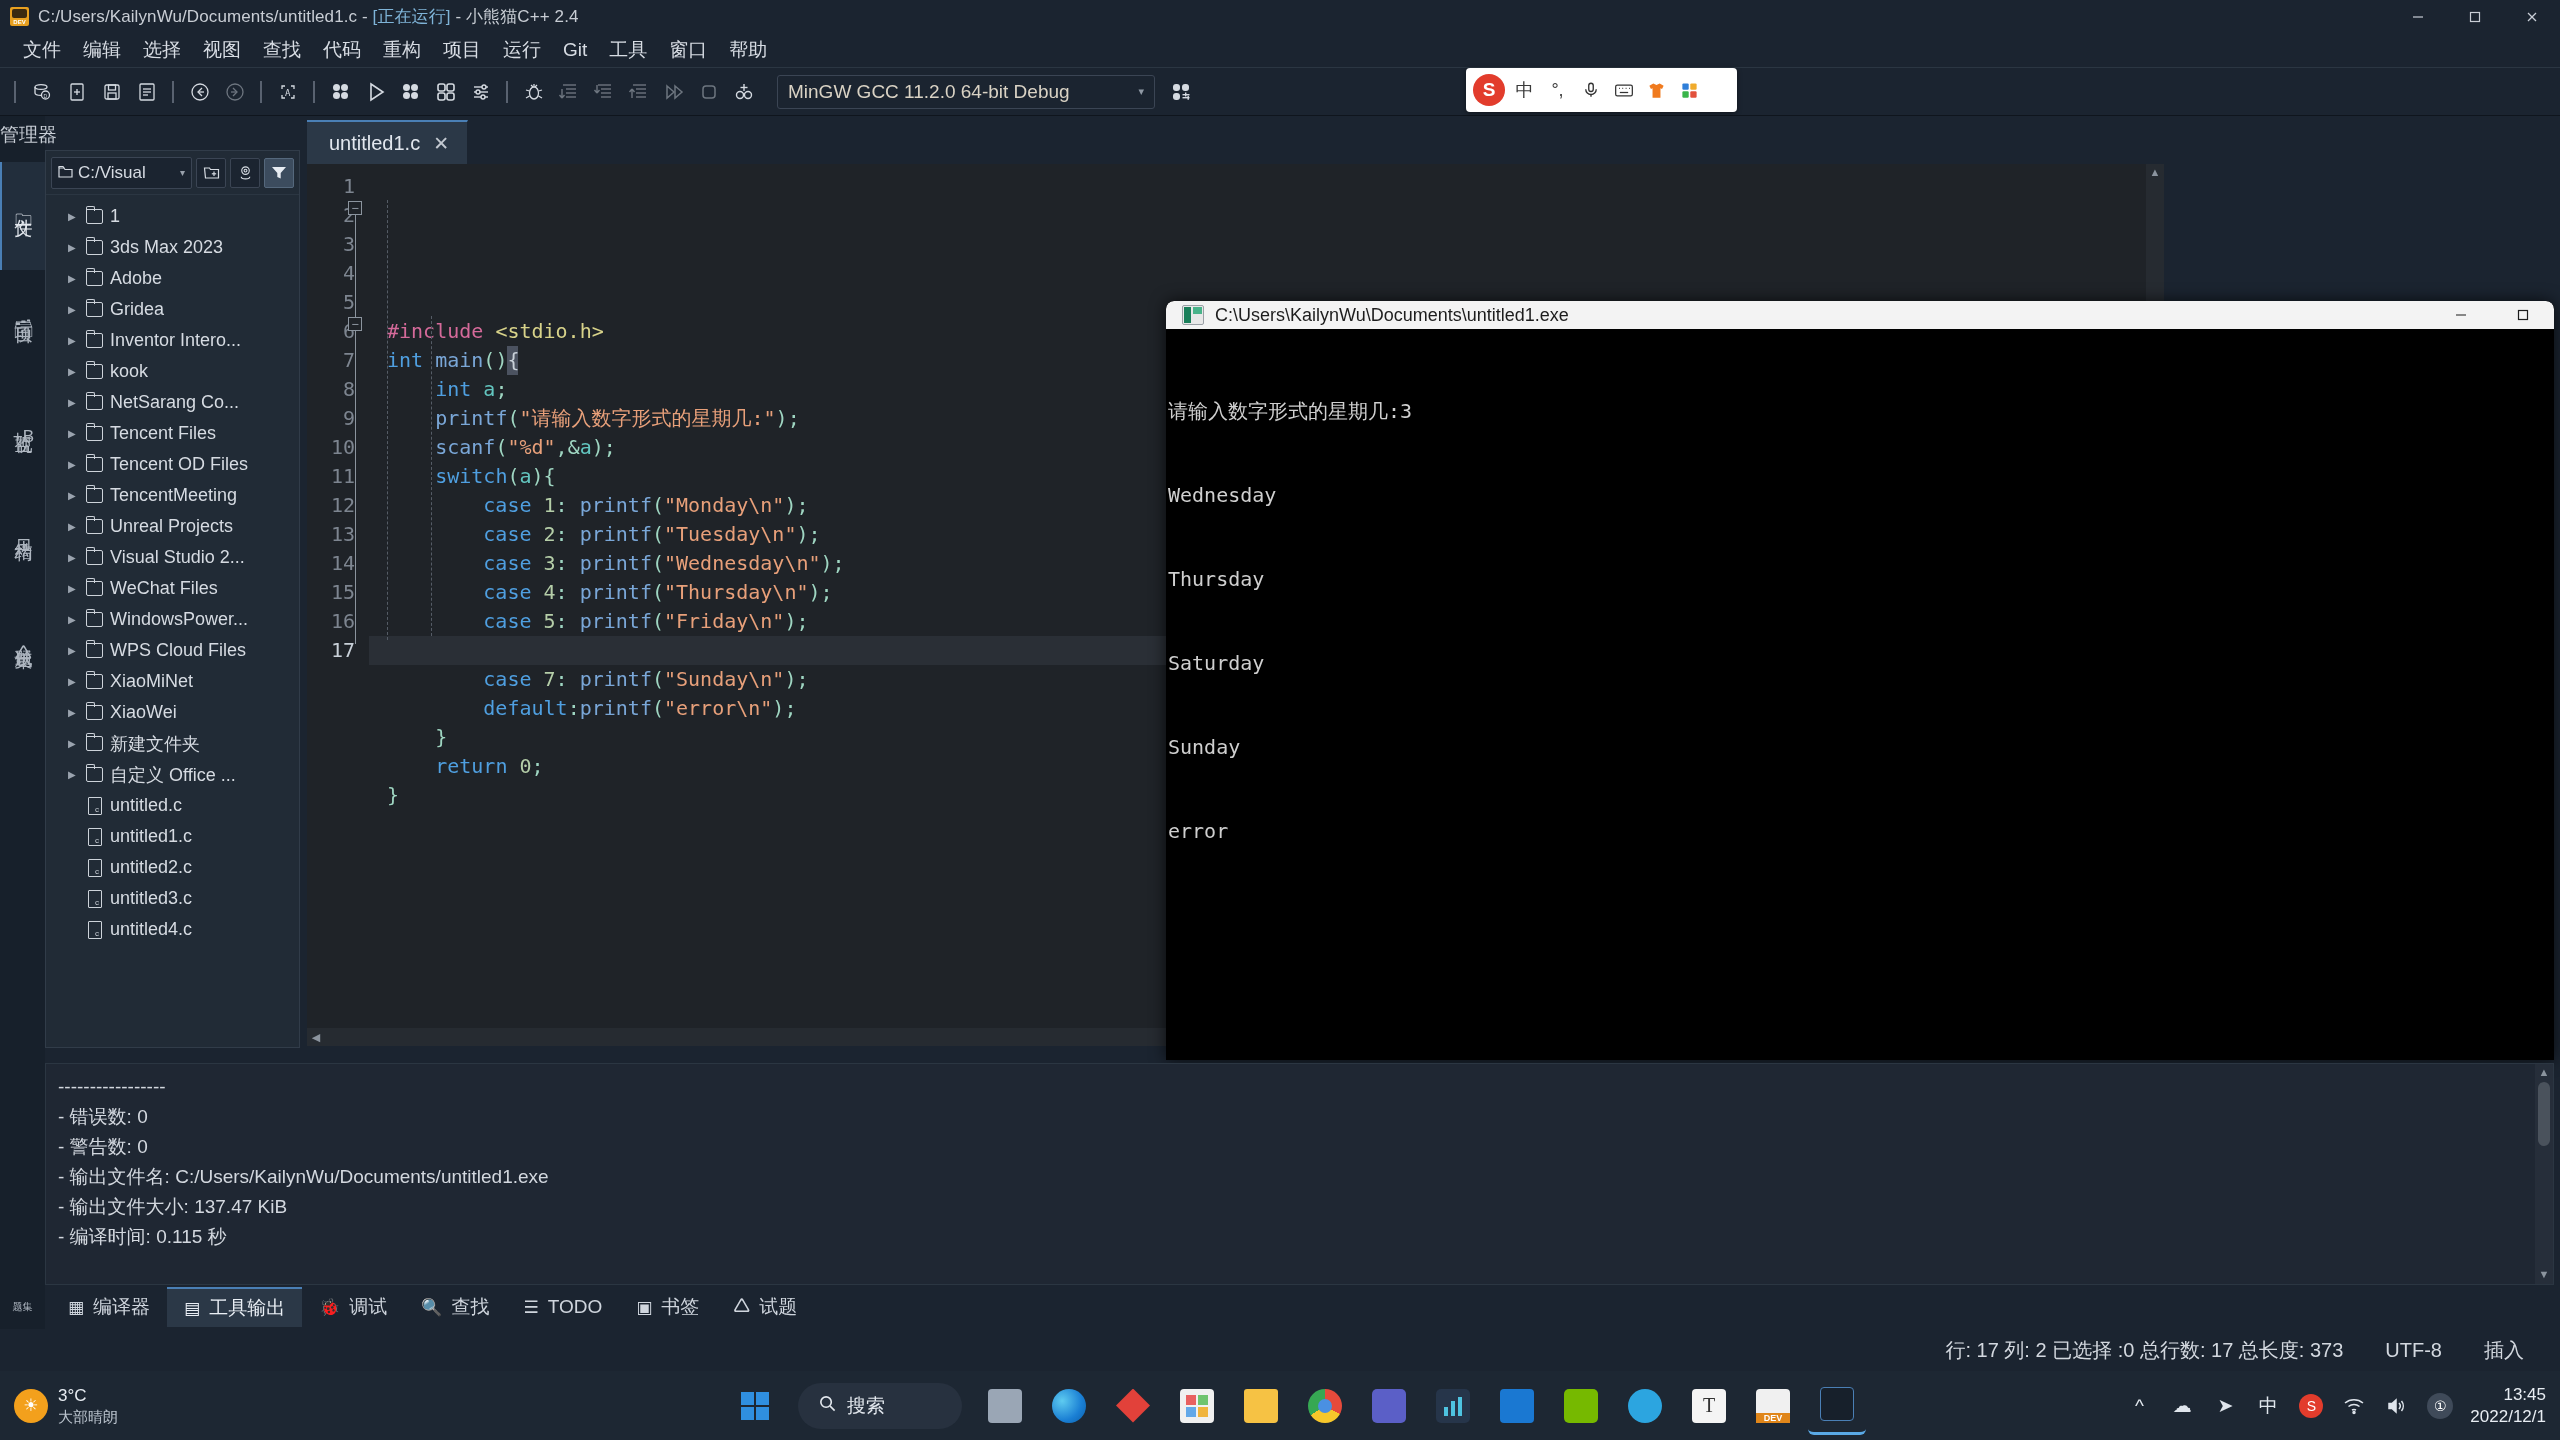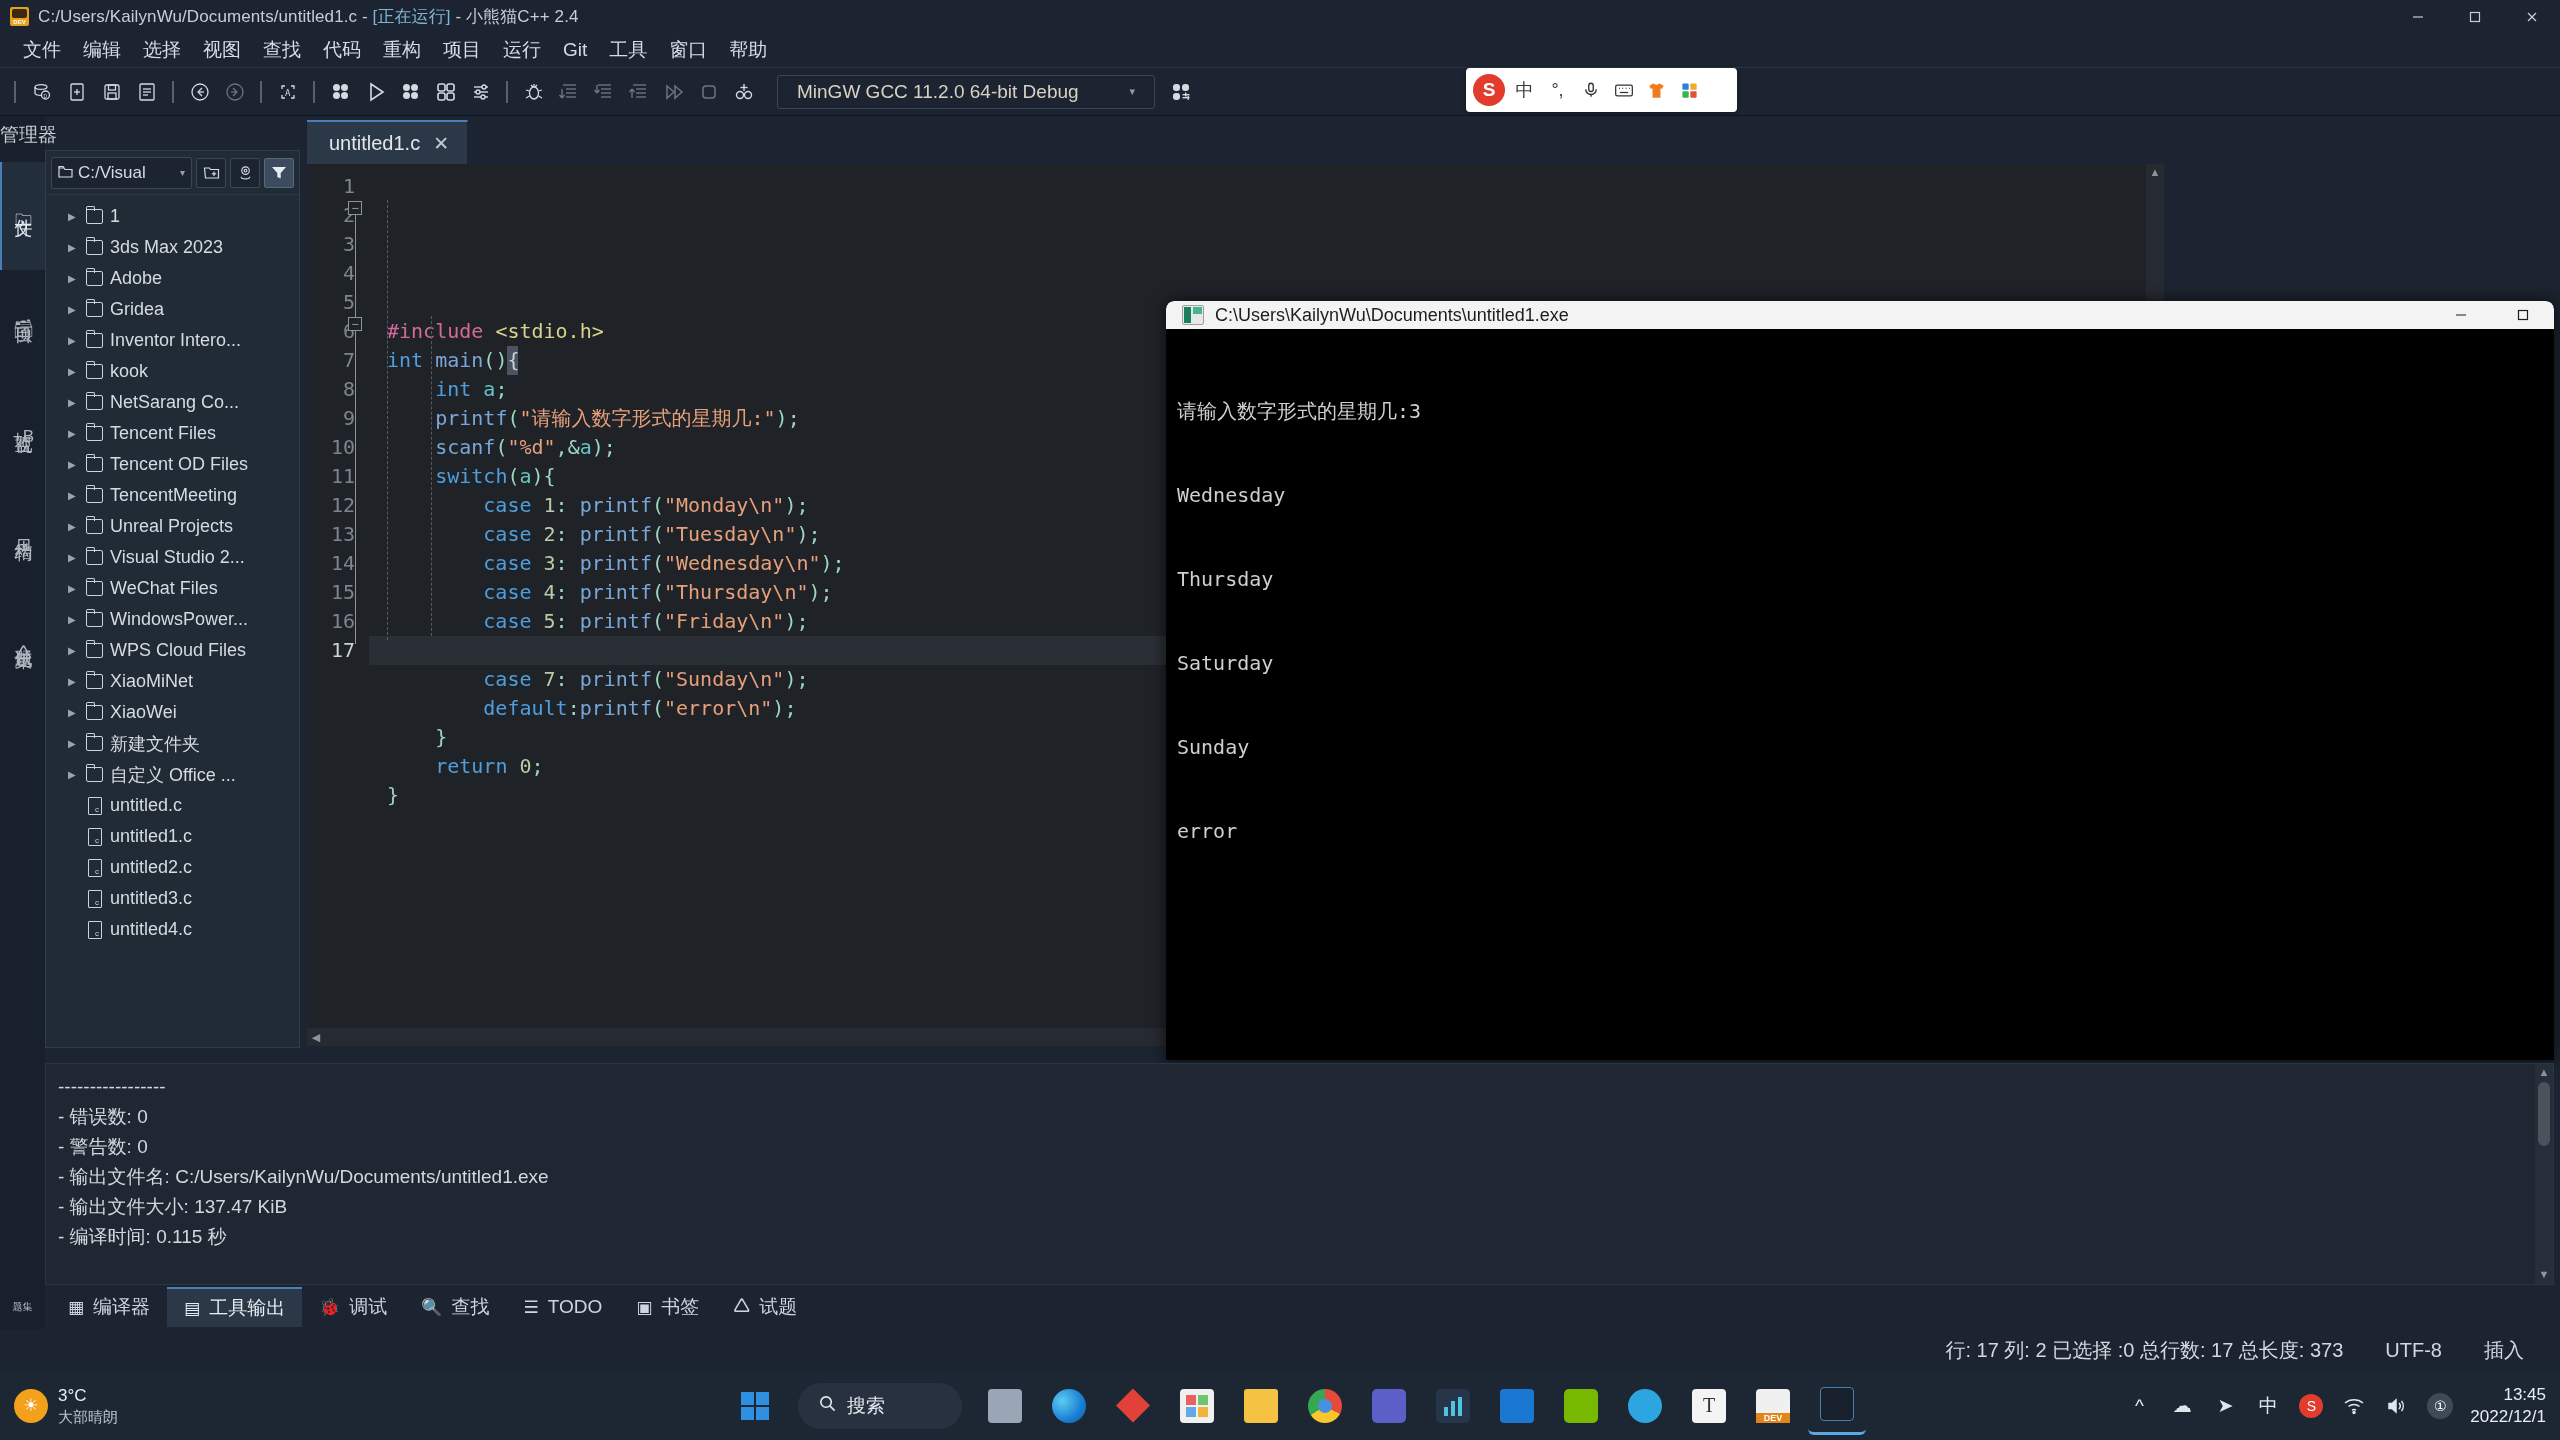--- a/index.html
+++ b/index.html
@@ -62,21 +62,21 @@
   }
   .tbtn.dim { color:#6d757f; }
   .tsep {
     width:2px; height:22px; margin:0 8px;
     background-image: radial-gradient(#596270 1px, transparent 1px);
     background-size:2px 4px;
   }
   .compiler-select {
     height:34px; min-width:378px; margin-left:16px; margin-right:8px;
     background:#1b2430; border:1px solid #3b4554; border-radius:3px;
-    display:flex; align-items:center; padding:0 19px; color:#d9d2c4; font-size:19px;
+    display:flex; align-items:center; padding:0 10px; color:#d9d2c4; font-size:19px;
     justify-content:space-between;
   }
   .compiler-select .caret { color:#9099a5; font-size:11px; margin-left:12px;}
 
   
   .imebar {
     position:absolute; left:1466px; top:68px; width:271px; height:44px;
     background:#fff; border-radius:4px; display:flex; align-items:center;
     box-shadow:0 1px 5px rgba(0,0,0,.45); padding:0 4px;
   }
@@ -224,21 +224,21 @@
   .con-ico {
     width:22px;height:20px;margin-left:16px;margin-right:11px;position:relative;
     background:#e8e8e8;border:1px solid #9aa0a6;border-radius:2px;
   }
   .con-ico:before{content:"";position:absolute;left:1px;top:1px;width:7px;height:16px;background:#1a7f5a;}
   .con-ico:after{content:"";position:absolute;left:10px;top:1px;width:9px;height:7px;background:#49b38a;}
   .con-titletext { font-size:18px; color:#1d1d1d; }
   .con-wbtns { margin-left:auto; display:flex; height:44px; }
   .con-wbtn { width:62px; height:44px; display:flex; align-items:center; justify-content:center; color:#1d1d1d;}
   .con-body {
-    padding:12px 11px; color:#cfcfcf;
+    padding:12px 2px; color:#cfcfcf;
     font-family:"DejaVu Sans Mono","Liberation Mono",monospace;
     font-size:20px; line-height:28px; white-space:pre;
   }
 
   
   .bottom {
     position:absolute; left:45px; top:1063px; width:2509px; height:222px;
     background:#1f2733; border:1px solid #2b3642;
   }
   .bottom-text {

